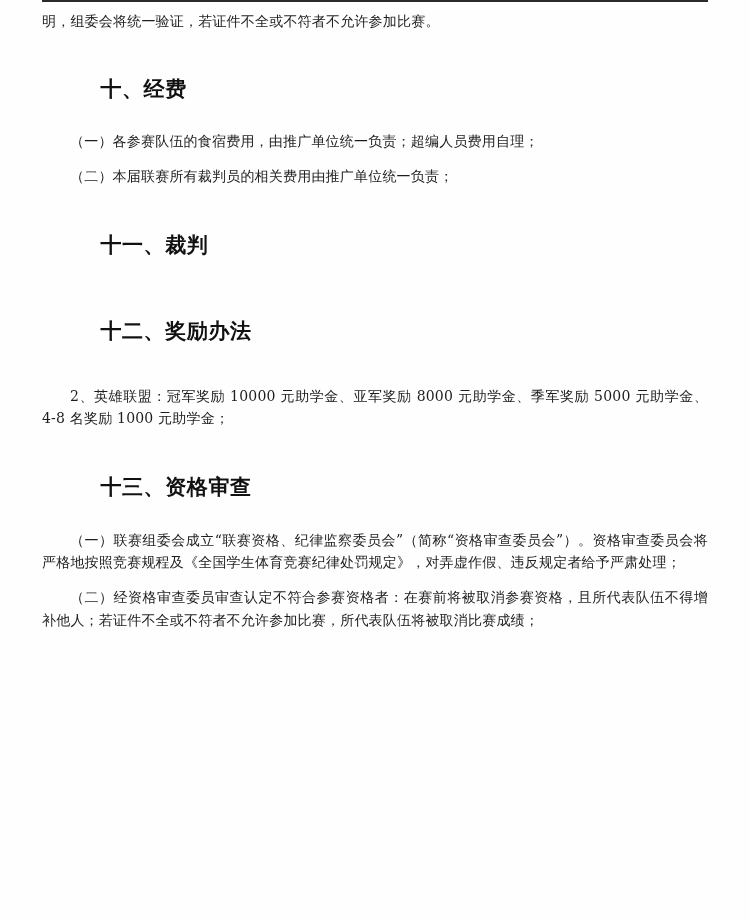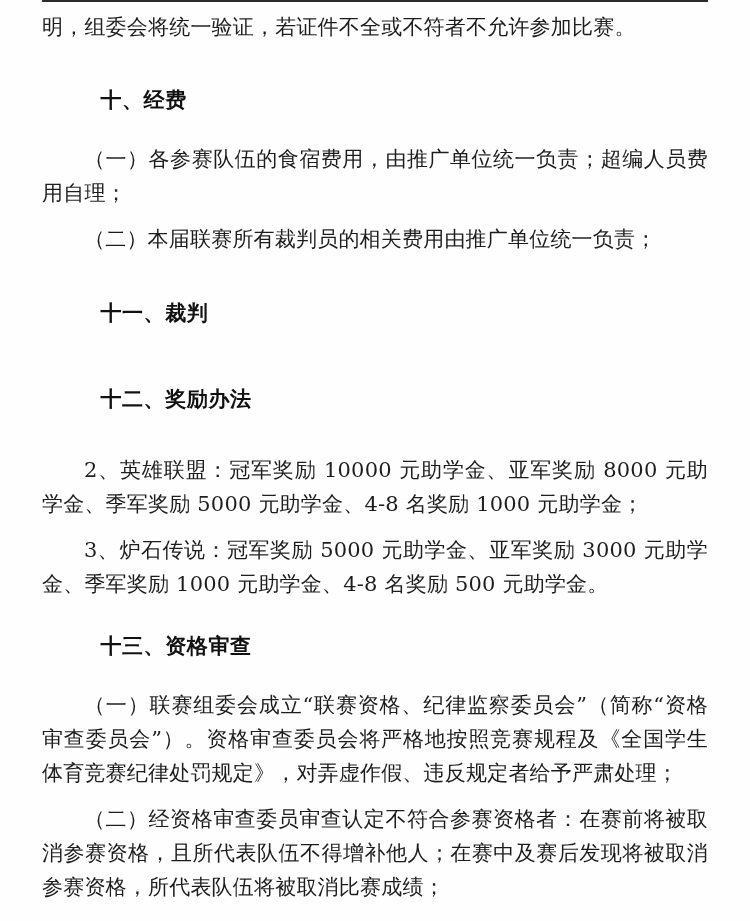--- a/index.html
+++ b/index.html
@@ -28,21 +28,21 @@
     left: 42px;
     right: 42px;
     height: 2px;
     background: #2b2b2b;
   }
   .doc-body {
     padding-top: 10px;
   }
   
   .para {
-    font-size: 21px;
+    font-size: 14px;
     line-height: 1.62;
     letter-spacing: 0.2px;
     margin: 0;
     padding: 0;
     text-align: justify;
     color: #1d1d1d;
     font-family: "DejaVu Serif", "Liberation Serif", serif;
   }
   .para.cont {
     
@@ -93,23 +93,22 @@
     <div class="sp-big"></div>
     <h2 class="heading">十一、裁判</h2>
     <div class="sp-h"></div>
 
     <div class="sp-big"></div>
     <h2 class="heading">十二、奖励办法</h2>
     <div class="sp-h"></div>
     <div class="sp-p"></div>
     <p class="para indent">2、英雄联盟：冠军奖励 10000 元助学金、亚军奖励 8000 元助学金、季军奖励 5000 元助学金、4-8 名奖励 1000 元助学金；</p>
     <div class="sp-p"></div>
-    <p class="para indent">3、炉石传说：冠军奖励 5000 元助学金、亚军奖励 3000 元助学金、季军奖励 1000 元助学金、4-8 名奖励 500 元助学金。</p>
 
     <div class="sp-big"></div>
     <h2 class="heading">十三、资格审查</h2>
     <div class="sp-h"></div>
     <p class="para indent">（一）联赛组委会成立“联赛资格、纪律监察委员会”（简称“资格审查委员会”）。资格审查委员会将严格地按照竞赛规程及《全国学生体育竞赛纪律处罚规定》，对弄虚作假、违反规定者给予严肃处理；</p>
     <div class="sp-p"></div>
-    <p class="para indent">（二）经资格审查委员审查认定不符合参赛资格者：在赛前将被取消参赛资格，且所代表队伍不得增补他人；在赛中及赛后发现将被取消参赛资格，所代表队伍将被取消比赛成绩；</p>
+    <p class="para indent">（二）经资格审查委员审查认定不符合参赛资格者：在赛前将被取消参赛资格，且所代表队伍不得增补他人；若证件不全或不符者不允许参加比赛，所代表队伍将被取消比赛成绩；</p>
 
   </div>
 </div>
 
 </body></html>

